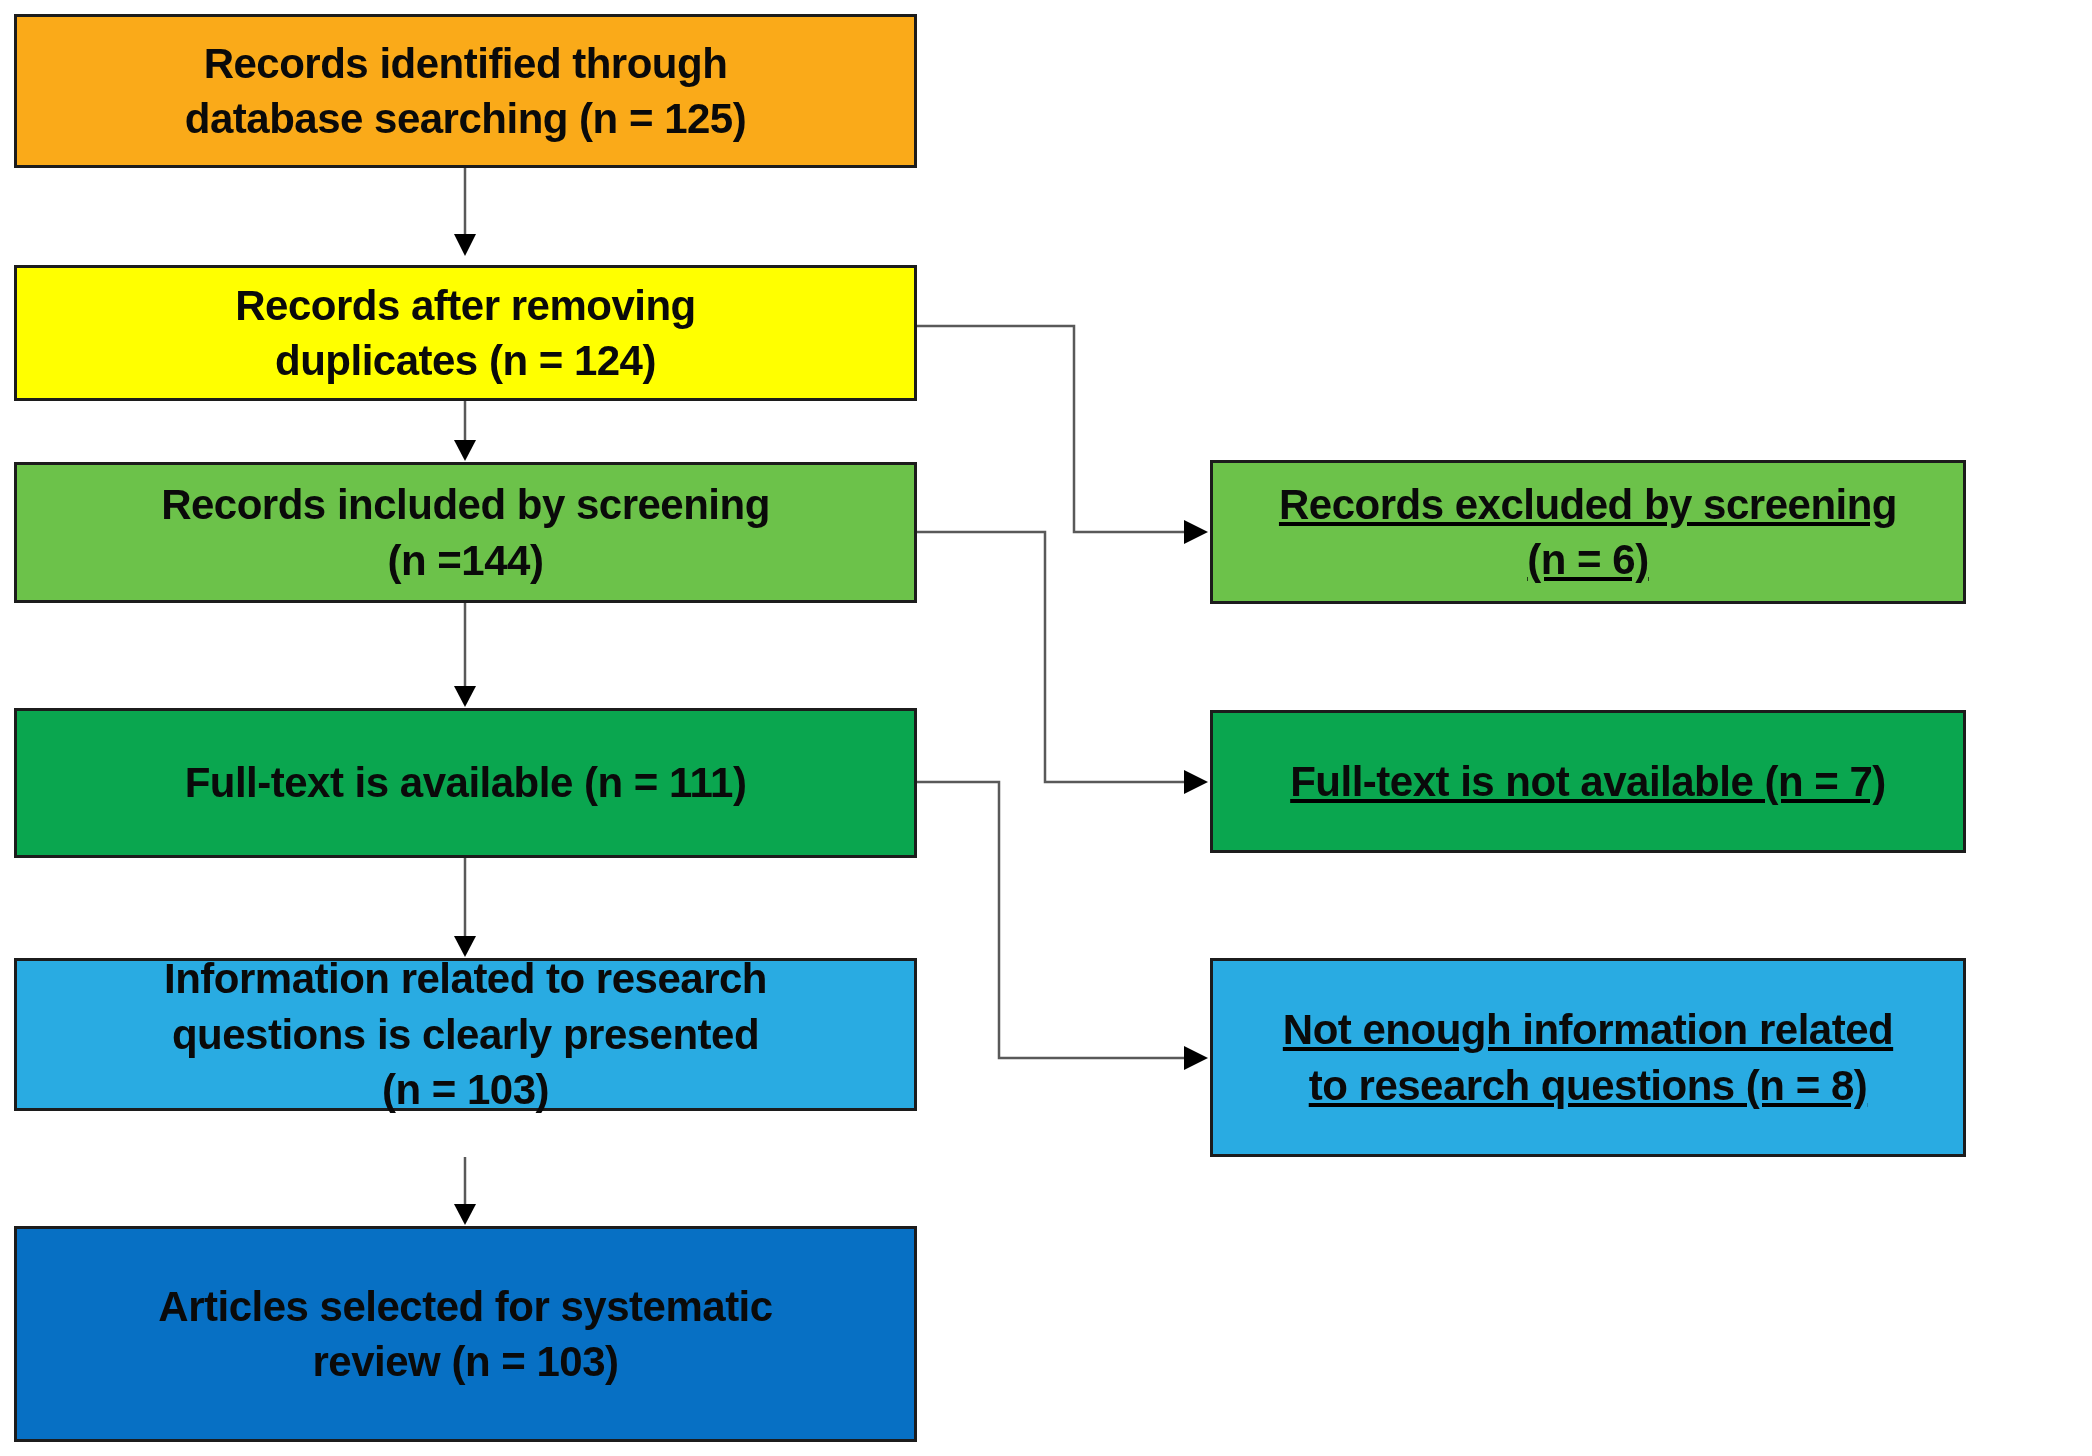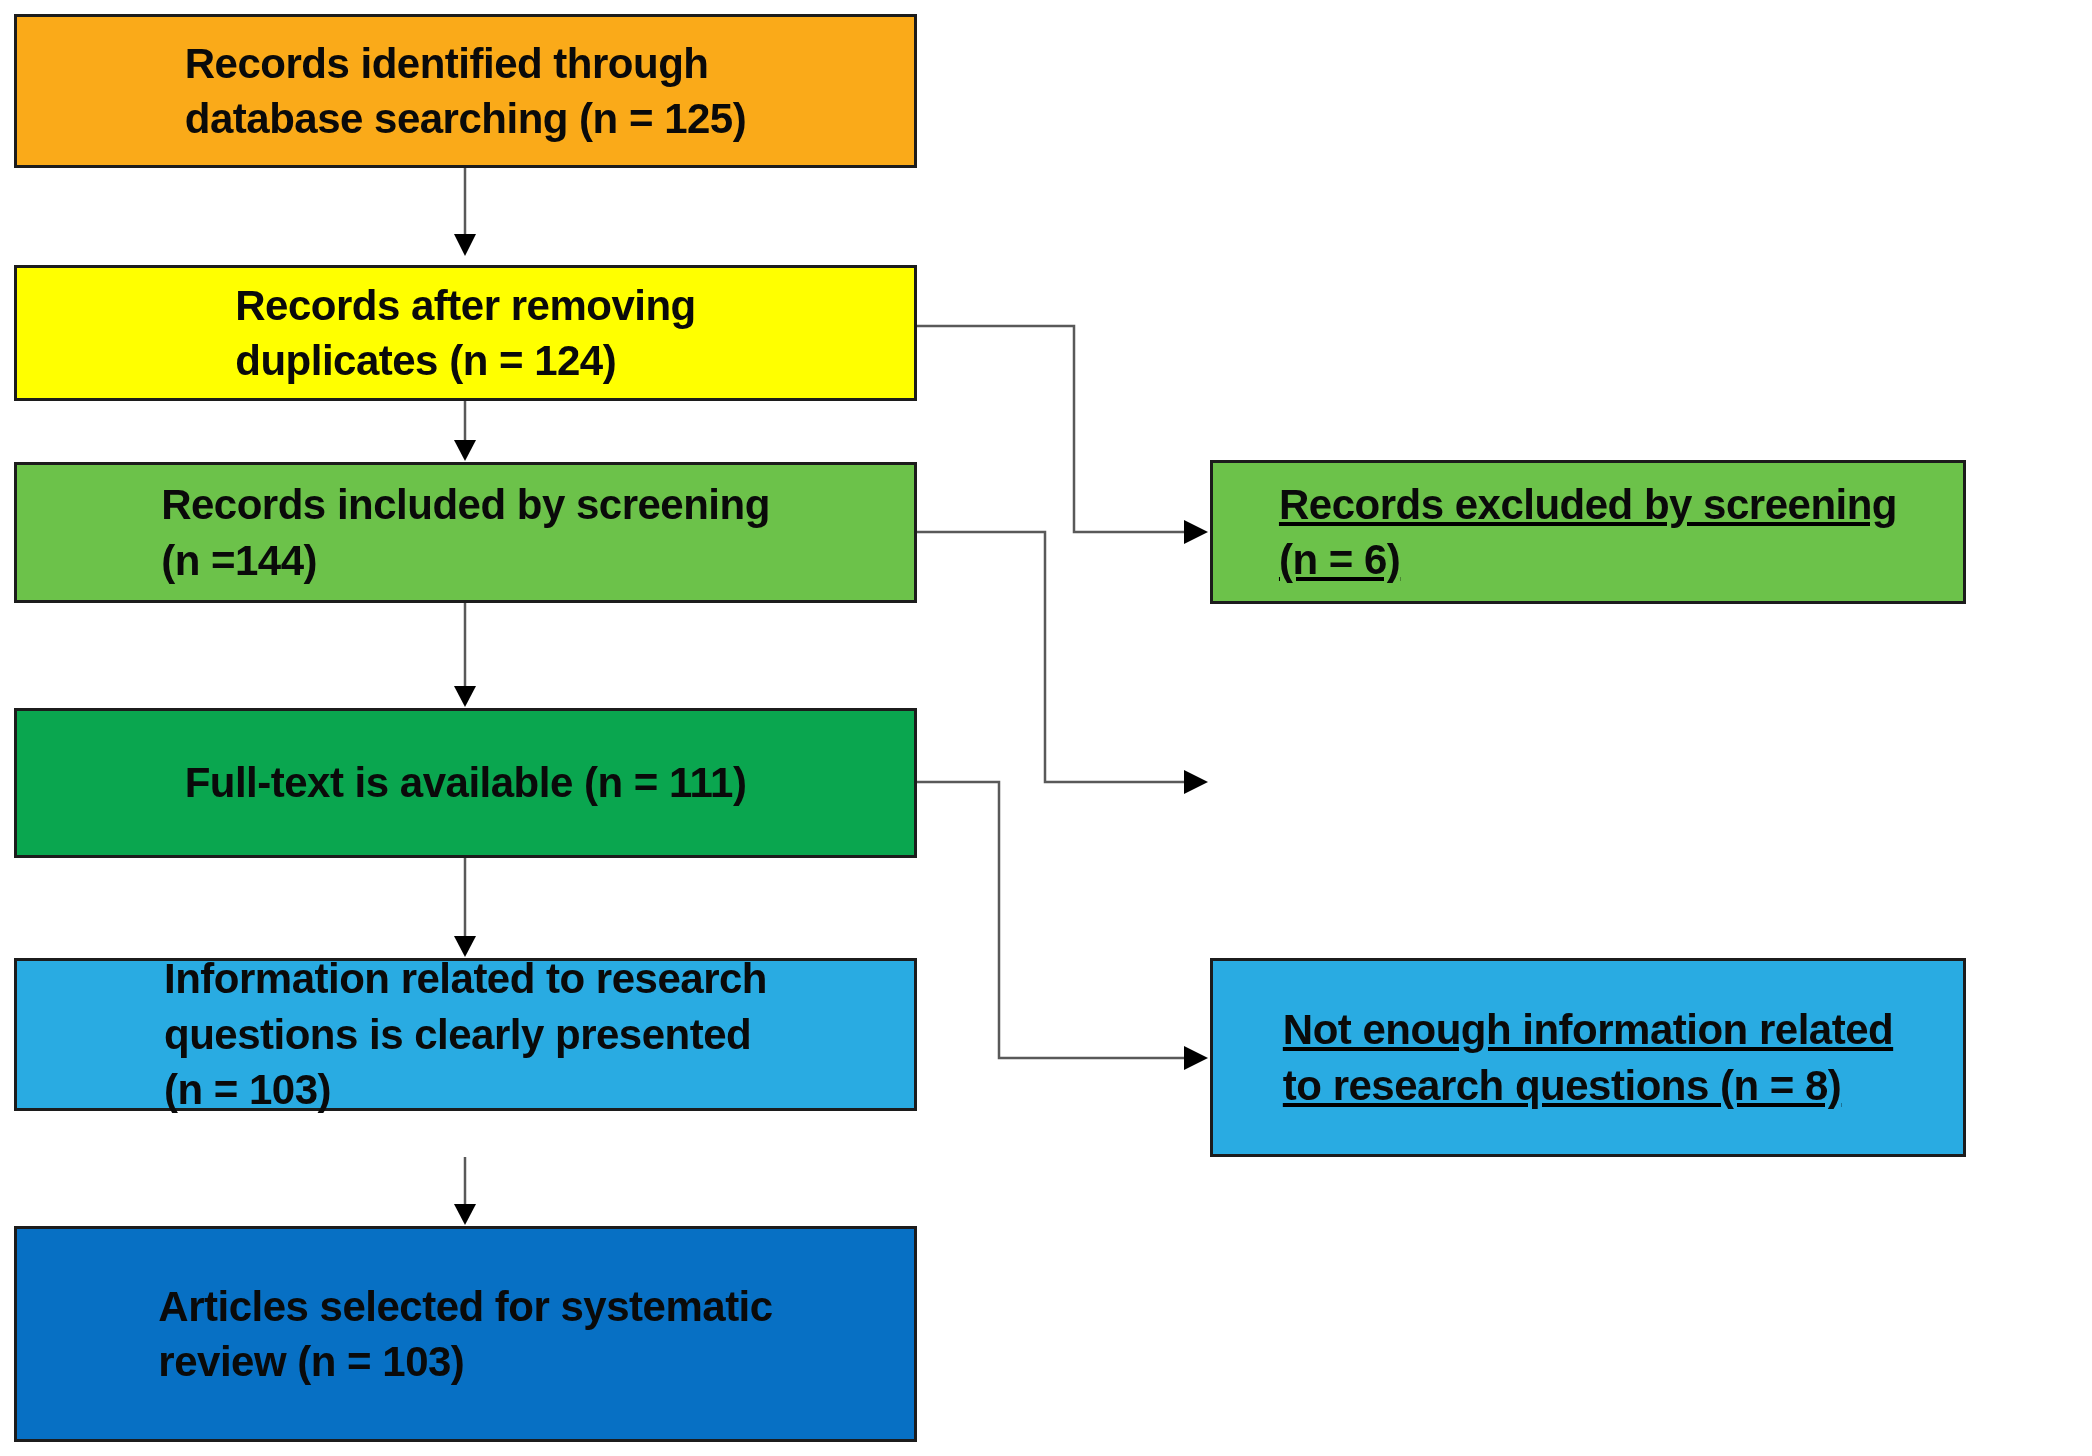--- a/index.html
+++ b/index.html
@@ -10,21 +10,21 @@
     position:relative; width:2092px; height:1456px; background:var(--bg);
     font-family:"Liberation Sans","DejaVu Sans",sans-serif; overflow:hidden;
   }
   .connectors{position:absolute;left:0;top:0;width:2092px;height:1456px;pointer-events:none;}
   .connectors .line{fill:none;stroke:var(--line);stroke-width:2.5;}
   .connectors .head{fill:var(--head);stroke:none;}
   .box{
     position:absolute; box-sizing:border-box;
     border:3px solid var(--border);
     display:flex; align-items:center; justify-content:center;
-    text-align:left; padding:6px 18px;
+    text-align:center; padding:6px 18px;
   }
   .box-label{
     white-space:pre-line;
     font-weight:bold; font-size:42px; line-height:1.32;
     color:var(--text); letter-spacing:-0.5px;
   }
   .col-left{left:14px;width:903px;}
   .col-right{left:1210px;width:756px;text-decoration:underline;}
 </style>
 </head>
@@ -83,19 +83,22 @@
   <div class="box col-left" style="top: 1226px; height: 216px; background: rgb(7, 112, 196);">
     <span class="box-label">Articles selected for systematic
 review (n =  103)</span>
   </div>
 
   <div class="box col-right" style="top: 460px; height: 144px; background: rgb(108, 194, 74);">
     <span class="box-label">Records excluded by screening
 (n =  6)</span>
   </div>
 
+  <div class="box col-right" style="top: 710px; height: 143px; background: rgb(10, 166, 79);">
+    <span class="box-label">Full-text is not available (n =  7)</span>
+  </div>
 
   <div class="box col-right" style="top: 958px; height: 199px; background: rgb(41, 171, 226);">
     <span class="box-label">Not enough information related
 to research questions (n =  8)</span>
   </div>
 
 </div>
 
 </body></html>

